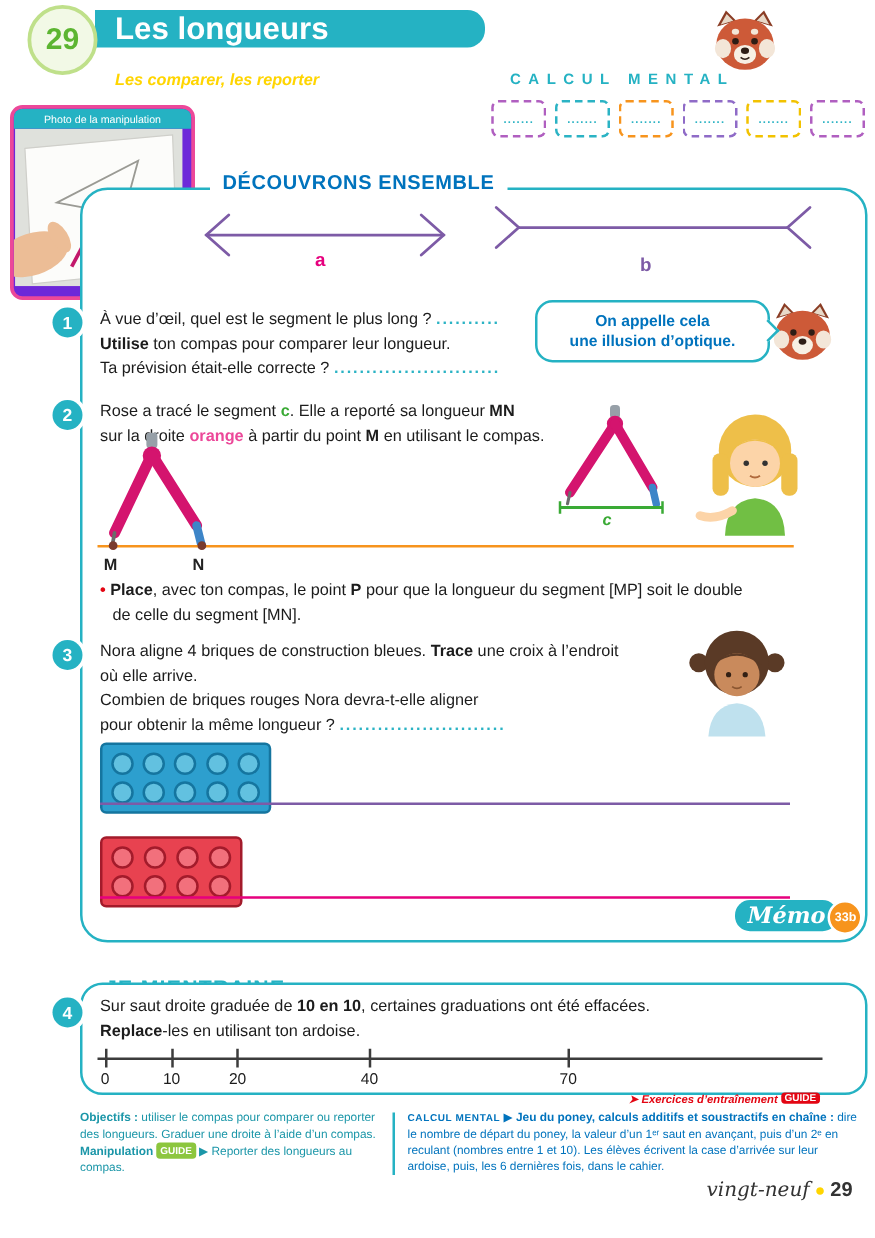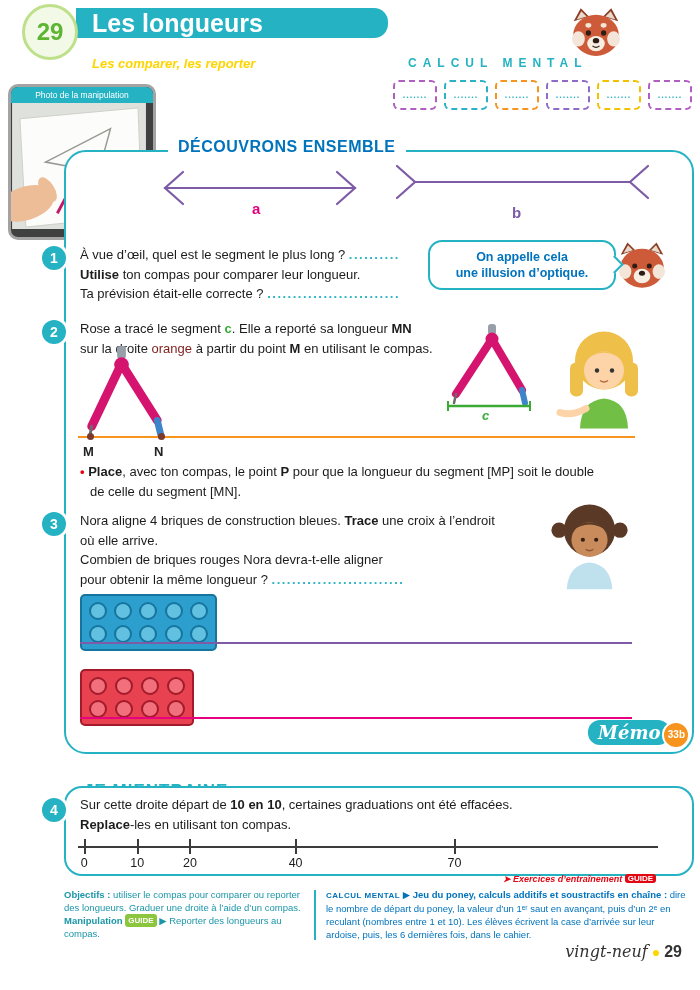--- a/index.html
+++ b/index.html
@@ -2,39 +2,39 @@
 <html><head>
 <meta charset="utf-8">
 <style>
   html,body{margin:0;padding:0}
   body{background:#ffffff;font-family:"Liberation Sans",sans-serif;color:#1c1c1c}
   .page{position:relative;width:700px;height:990px;background:#fff;overflow:hidden}
   .abs{position:absolute}
   .bold{font-weight:700}
   .dots{color:#2bb3c4;font-weight:700;letter-spacing:1.5px}
   .greentxt{color:#3aaa35;font-weight:700}
-  .orangetxt{color:#7f1d1d;font-weight:400}
+  .orangetxt{color:#ec4899;font-weight:700}
 
   
   .num-badge{position:absolute;left:22px;top:4px;width:50px;height:50px;border-radius:50%;
     background:#f2f9e6;border:3px solid #bfe08a;color:#5cb531;font-size:24px;font-weight:700;
     display:flex;align-items:center;justify-content:center;z-index:3}
   .title-banner{position:absolute;left:76px;top:8px;width:296px;height:30px;background:#25b2c3;
     border-radius:0 14px 14px 0;color:#fff;font-size:25px;font-weight:700;display:flex;
     align-items:center;padding-left:16px;z-index:2}
   .subtitle{position:absolute;left:92px;top:56px;color:#ffd500;font-style:italic;font-weight:700;font-size:13px}
   .cm-label{position:absolute;left:408px;top:56px;color:#25b2c3;font-weight:700;letter-spacing:6px;font-size:12px}
   .cm-boxes{position:absolute;left:393px;top:80px;display:flex;gap:7px}
   .cm-box{width:40px;height:26px;border:2px dashed #999;border-radius:6px;display:flex;
     align-items:center;justify-content:center;background:#fff}
   .cm-box .dots{font-size:9px;letter-spacing:1px}
 
   
-  .photo-box{position:absolute;left:8px;top:84px;width:142px;height:150px;border:3px solid #a3a3a3;
-    border-radius:10px;overflow:hidden;background:#404040}
+  .photo-box{position:absolute;left:8px;top:84px;width:142px;height:150px;border:3px solid #ec4899;
+    border-radius:10px;overflow:hidden;background:#6d28d9}
   .photo-label{background:#25b2c3;color:#fff;font-size:8.5px;text-align:center;padding:3px 0}
 
   
   .main-frame{position:absolute;left:64px;top:150px;width:626px;height:600px;
     border:2.5px solid #25b2c3;border-radius:22px;background:#fff;z-index:0}
   .section-heading{position:absolute;left:168px;top:138px;background:#fff;padding:0 10px;
     color:#0073bd;font-weight:700;font-size:16px;letter-spacing:.5px;z-index:2}
 
   .seg-label-a{position:absolute;left:252px;top:200px;color:#e6007e;font-weight:700;font-size:15px}
   .seg-label-b{position:absolute;left:512px;top:204px;color:#7d5ba6;font-weight:700;font-size:15px}
@@ -316,22 +316,22 @@
   <div class="memo-wrap">
     <span class="memo-pill"><span>Mémo</span></span><span class="memo-ref">33b</span>
   </div>
 
   <div class="entraine-heading">JE M’ENTRAINE</div>
   <div class="ex4-frame"></div>
   <div class="num-circle" style="left:42px;top:798px">
     <span>4</span>
   </div>
   <div class="ex-text" style="left:80px;top:795px">
-    <div><span>Sur cette droite départ de </span><span class="bold">10 en 10</span><span>, certaines graduations ont été effacées.</span></div>
-    <div><span class="bold">Replace</span><span>-les en utilisant ton compas.</span></div>
+    <div><span>Sur saut droite graduée de </span><span class="bold">10 en 10</span><span>, certaines graduations ont été effacées.</span></div>
+    <div><span class="bold">Replace</span><span>-les en utilisant ton ardoise.</span></div>
   </div>
 
   <div class="nl-wrap">
     <div class="nl-base"></div>
     <div class="nl-tick" style="left: 1%;"></div>
     <div class="nl-tick" style="left: 10.1%;"></div>
     <div class="nl-tick" style="left: 19.2%;"></div>
     <div class="nl-tick" style="left: 37.4%;"></div>
     <div class="nl-tick" style="left: 64.8%;"></div>
     <div class="nl-label" style="left: 1%;">0</div>

